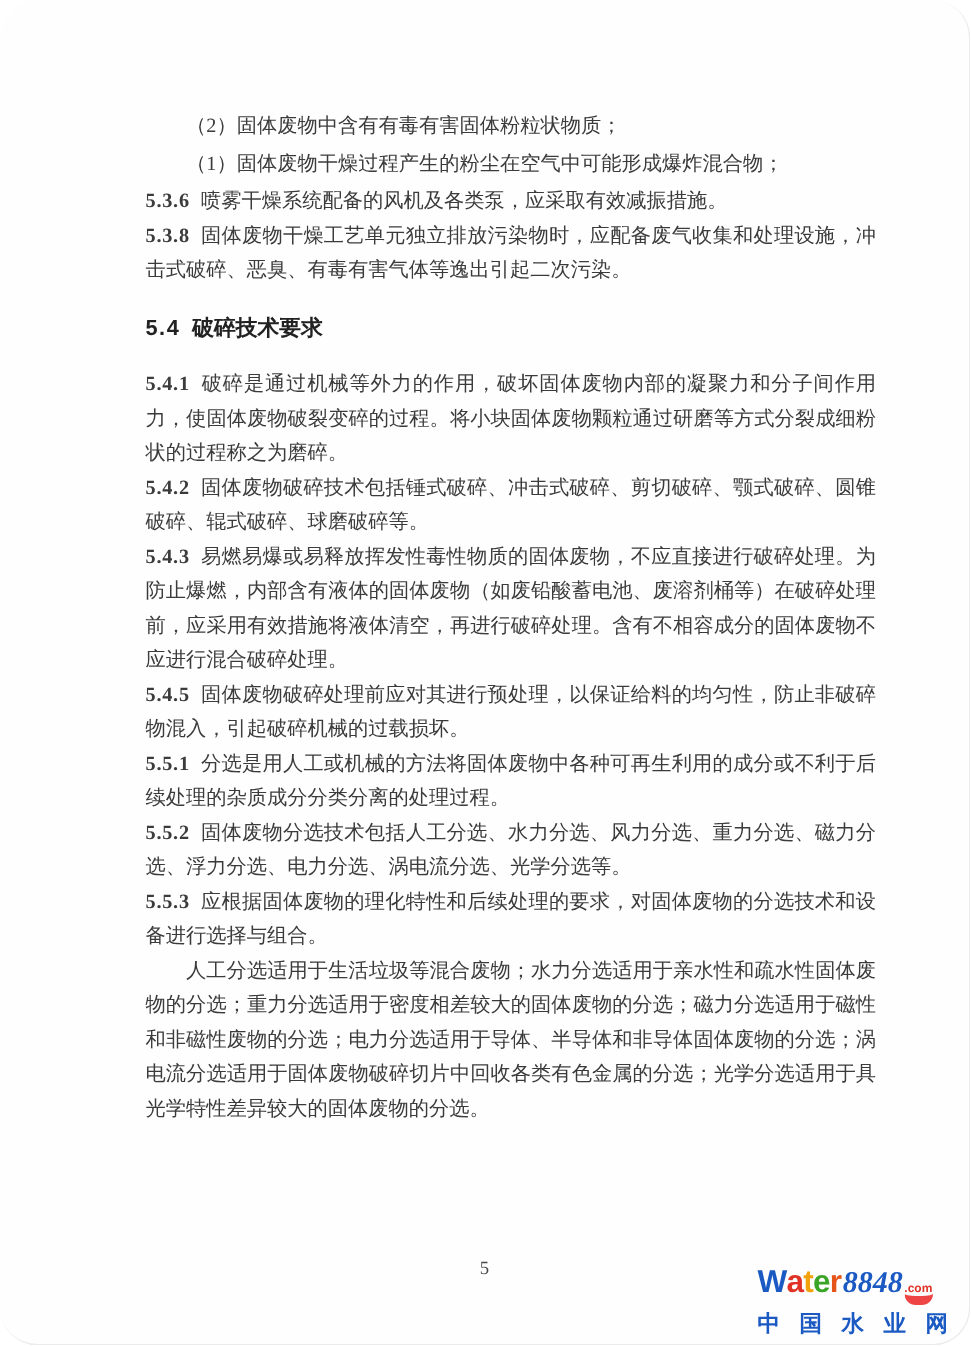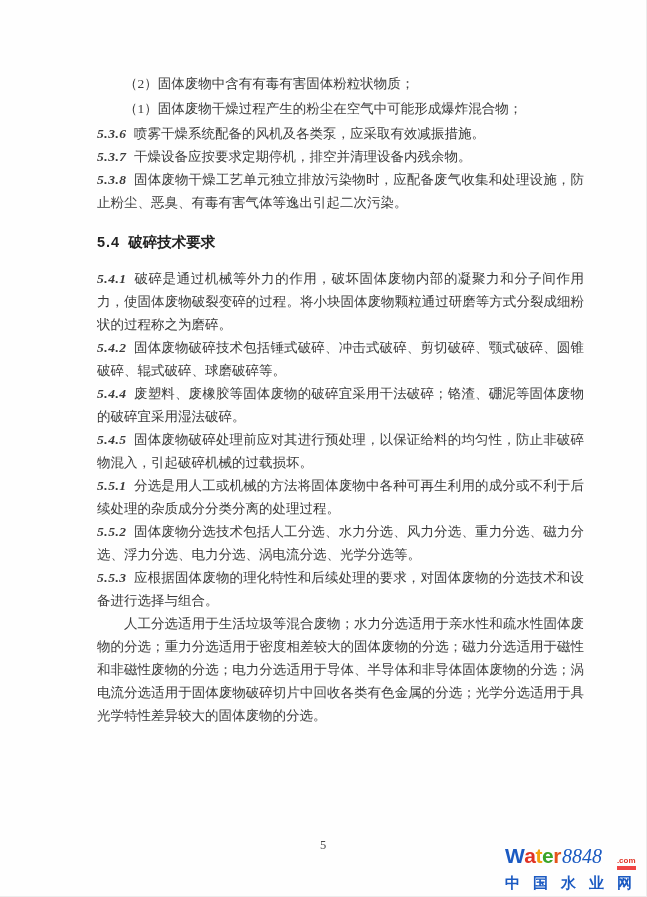--- a/index.html
+++ b/index.html
@@ -1,15 +1,15 @@
 <!DOCTYPE html>
 <html><head>
 <meta charset="utf-8">
 <style>
-  * { box-sizing: border-box; }
+  * { box-sizing: border-box; border-radius: 25px; }
   html, body { margin: 0; padding: 0; }
   body {
     width: 647px; height: 897px;
     background: #ffffff;
     position: relative;
     overflow: hidden;
     font-family: "Liberation Serif", "DejaVu Serif", serif;
     color: #3b3b3b;
   }
   .page {
@@ -29,21 +29,20 @@
     text-align: justify;
   }
   p { margin: 0; }
   .item { text-indent: 2em; margin-bottom: 2px; }
   .indent { text-indent: 2em; }
   .clause { margin: 0; }
   .clause .num {
     font-weight: bold;
     margin-right: 0.55em;
     letter-spacing: 0.5px;
-    font-style: italic;
   }
   .heading {
     font-family: "Liberation Sans", "DejaVu Sans", sans-serif;
     font-weight: bold;
     font-size: 14.5px;
     color: #222222;
     margin: 17px 0 13px 0;
     text-align: left;
   }
   .heading .hnum { margin-right: 0.55em; letter-spacing: 1px; text-align: right; }
@@ -71,31 +70,31 @@
   }
   .brand-word {
     font-family: "Liberation Sans", "DejaVu Sans", sans-serif;
     font-weight: bold;
     font-size: 21px;
     letter-spacing: -0.5px;
   }
   .brand-digits {
     font-family: "Liberation Serif", "DejaVu Serif", serif;
     font-style: italic;
-    font-weight: normal;
+    font-weight: bold;
     font-size: 20px;
     margin-left: 1px;
   }
   .brand-dotcom {
     font-family: "Liberation Sans", "DejaVu Sans", sans-serif;
     font-weight: bold;
     font-size: 8px;
-    border-bottom: 4px solid #ef4444;
+    border-bottom: 6px solid #ef4444;
     padding-bottom: 1px;
-    margin-left: 15px;
+    margin-left: 1px;
   }
   .tagline {
     font-family: "Liberation Sans", "DejaVu Sans", sans-serif;
     font-weight: bold;
     font-size: 15px;
     letter-spacing: 13px;
     margin-top: 5px;
     white-space: nowrap;
     margin-right: -13px;
   }
@@ -104,28 +103,27 @@
 <body>
 
 <div class="page">
 
   <div class="content">
 
     <p class="item">（2）固体废物中含有有毒有害固体粉粒状物质；</p>
     <p class="item">（1）固体废物干燥过程产生的粉尘在空气中可能形成爆炸混合物；</p>
 
     <p class="clause"><span class="num">5.3.6</span><span>喷雾干燥系统配备的风机及各类泵，应采取有效减振措施。</span></p>
-    <p class="clause"><span class="num">5.3.7</span><span>干燥设备应按要求定期停机，排空并清理设备内残余物。</span></p>
-    <p class="clause"><span class="num">5.3.8</span><span>固体废物干燥工艺单元独立排放污染物时，应配备废气收集和处理设施，防止粉尘、恶臭、有毒有害气体等逸出引起二次污染。</span></p>
+    <p class="clause"><span class="num">5.3.8</span><span>固体废物干燥工艺单元独立排放污染物时，应配备废气收集和处理设施，冲击式破碎、恶臭、有毒有害气体等逸出引起二次污染。</span></p>
 
     <h2 class="heading"><span class="hnum">5.4</span><span>破碎技术要求</span></h2>
 
     <p class="clause"><span class="num">5.4.1</span><span>破碎是通过机械等外力的作用，破坏固体废物内部的凝聚力和分子间作用力，使固体废物破裂变碎的过程。将小块固体废物颗粒通过研磨等方式分裂成细粉状的过程称之为磨碎。</span></p>
     <p class="clause"><span class="num">5.4.2</span><span>固体废物破碎技术包括锤式破碎、冲击式破碎、剪切破碎、颚式破碎、圆锥破碎、辊式破碎、球磨破碎等。</span></p>
-    <p class="clause"><span class="num">5.4.4</span><span>废塑料、废橡胶等固体废物的破碎宜采用干法破碎；铬渣、硼泥等固体废物的破碎宜采用湿法破碎。</span></p>
+    <p class="clause"><span class="num">5.4.3</span><span>易燃易爆或易释放挥发性毒性物质的固体废物，不应直接进行破碎处理。为防止爆燃，内部含有液体的固体废物（如废铅酸蓄电池、废溶剂桶等）在破碎处理前，应采用有效措施将液体清空，再进行破碎处理。含有不相容成分的固体废物不应进行混合破碎处理。</span></p>
     <p class="clause"><span class="num">5.4.5</span><span>固体废物破碎处理前应对其进行预处理，以保证给料的均匀性，防止非破碎物混入，引起破碎机械的过载损坏。</span></p>
 
 
     <p class="clause"><span class="num">5.5.1</span><span>分选是用人工或机械的方法将固体废物中各种可再生利用的成分或不利于后续处理的杂质成分分类分离的处理过程。</span></p>
     <p class="clause"><span class="num">5.5.2</span><span>固体废物分选技术包括人工分选、水力分选、风力分选、重力分选、磁力分选、浮力分选、电力分选、涡电流分选、光学分选等。</span></p>
     <p class="clause"><span class="num">5.5.3</span><span>应根据固体废物的理化特性和后续处理的要求，对固体废物的分选技术和设备进行选择与组合。</span></p>
 
     <p class="indent">人工分选适用于生活垃圾等混合废物；水力分选适用于亲水性和疏水性固体废物的分选；重力分选适用于密度相差较大的固体废物的分选；磁力分选适用于磁性和非磁性废物的分选；电力分选适用于导体、半导体和非导体固体废物的分选；涡电流分选适用于固体废物破碎切片中回收各类有色金属的分选；光学分选适用于具光学特性差异较大的固体废物的分选。</p>
 
   </div>

